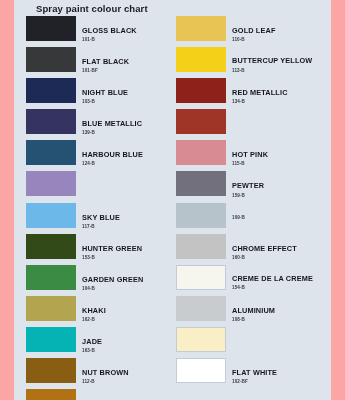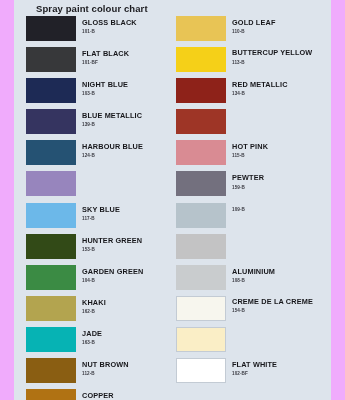--- a/index.html
+++ b/index.html
@@ -10,21 +10,21 @@
     width: 345px;
     height: 400px;
     background: #ffffff;
     font-family: "Liberation Sans", sans-serif;
     overflow: hidden;
   }
   #page {
     position: relative;
     width: 345px;
     height: 400px;
-    background: #f0abfc;
+    background: #fca5a5;
     box-sizing: border-box;
   }
   
   .chart-panel {
     position: absolute;
     left: 14px;
     top: 0;
     width: 317px;
     height: 400px;
     background: #dde4ec;
@@ -66,21 +66,21 @@
     width: 50px;
     height: 25px;
     box-sizing: border-box;
   }
   .swatch.bordered {
     border: 1px solid #c3cbd4;
   }
   .labels {
     position: absolute;
     left: 56px;
-    top: 4px;
+    top: 12px;
     width: 104px;
   }
   .cname {
     font-size: 7.3px;
     font-weight: bold;
     color: #16161a;
     letter-spacing: 0.15px;
     line-height: 9.1px;
     text-transform: uppercase;
   }
@@ -232,36 +232,40 @@
           </div>
         </div>
         <div class="swatch-row">
           <div class="swatch" style="background: rgb(182, 195, 203);"></div>
           <div class="labels">
             <div class="ccode">109-B</div>
           </div>
         </div>
         <div class="swatch-row">
           <div class="swatch" style="background: rgb(195, 195, 196);"></div>
-        </div>
-        <div class="swatch-row">
-          <div class="swatch" style="background: rgb(201, 204, 206);"></div>
-          <div class="labels">
-            <div class="cname">ALUMINIUM</div>
-            <div class="ccode">108-B</div>
+          <div class="labels">
+            <div class="cname">CHROME EFFECT</div>
+            <div class="ccode">160-B</div>
           </div>
         </div>
         <div class="swatch-row">
           <div class="swatch bordered" style="background: rgb(247, 246, 238);"></div>
           <div class="labels two-line">
             <div class="cname">CREME DE LA CREME</div>
             <div class="ccode">154-B</div>
           </div>
         </div>
         <div class="swatch-row">
+          <div class="swatch" style="background: rgb(201, 204, 206);"></div>
+          <div class="labels">
+            <div class="cname">ALUMINIUM</div>
+            <div class="ccode">108-B</div>
+          </div>
+        </div>
+        <div class="swatch-row">
           <div class="swatch bordered" style="background: rgb(250, 238, 198);"></div>
         </div>
         <div class="swatch-row">
           <div class="swatch bordered" style="background: rgb(255, 255, 255);"></div>
           <div class="labels">
             <div class="cname">FLAT WHITE</div>
             <div class="ccode">102-BF</div>
           </div>
         </div>
       </div>

